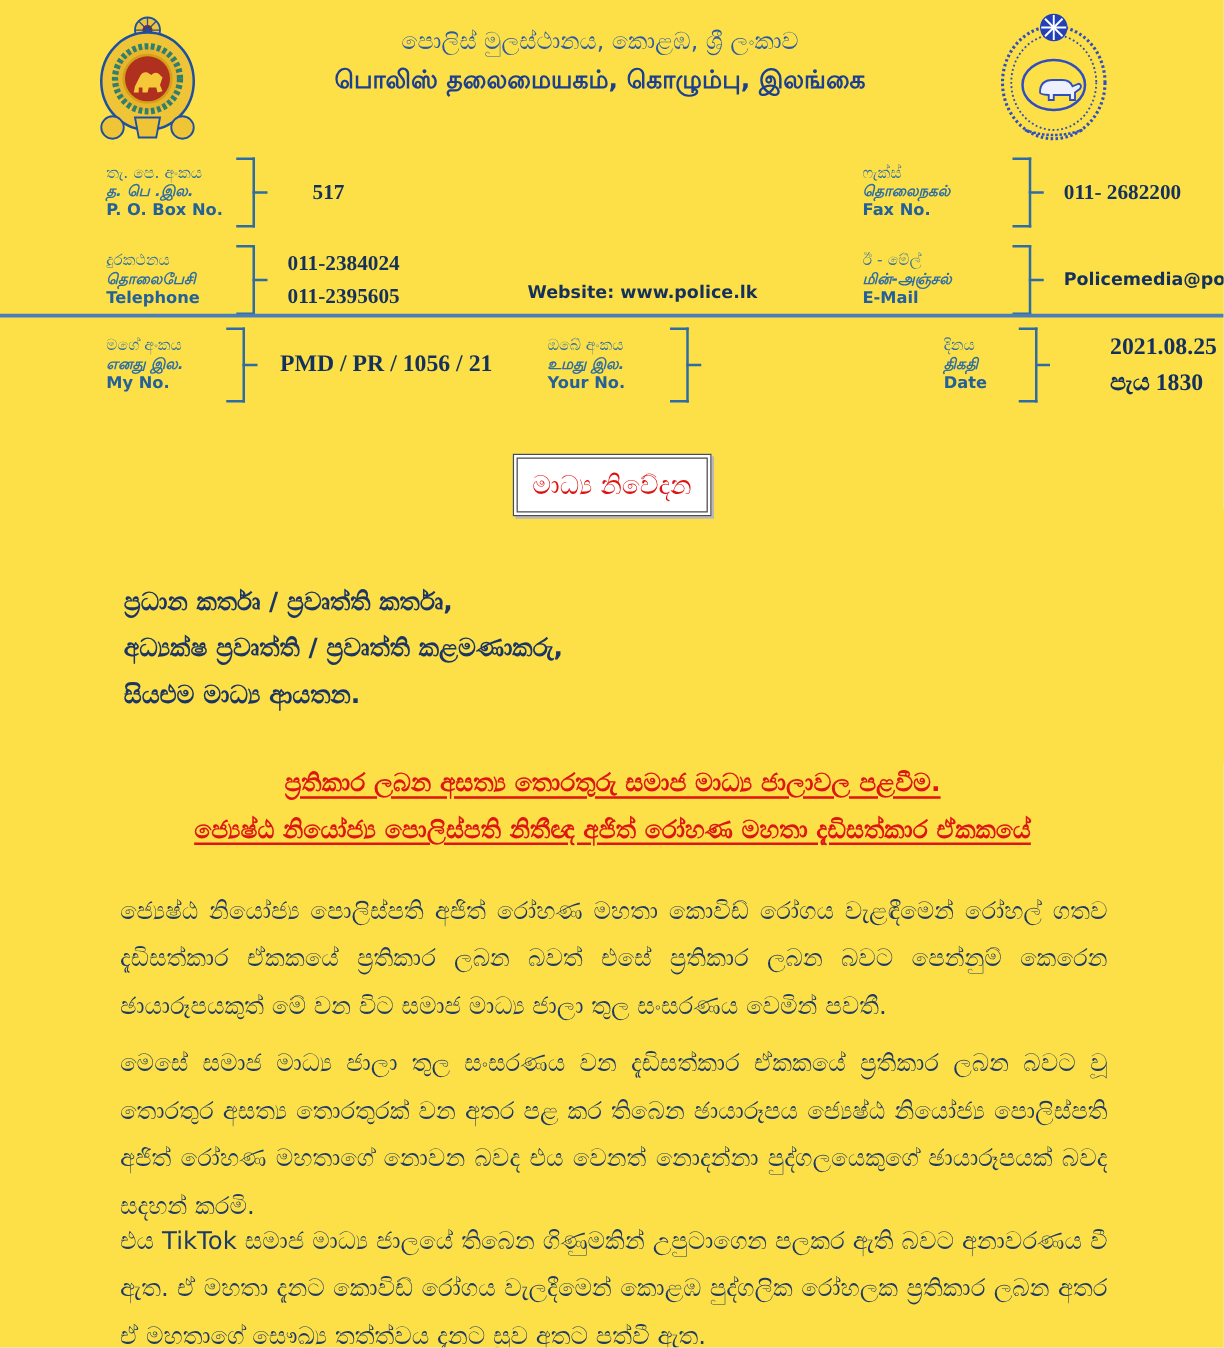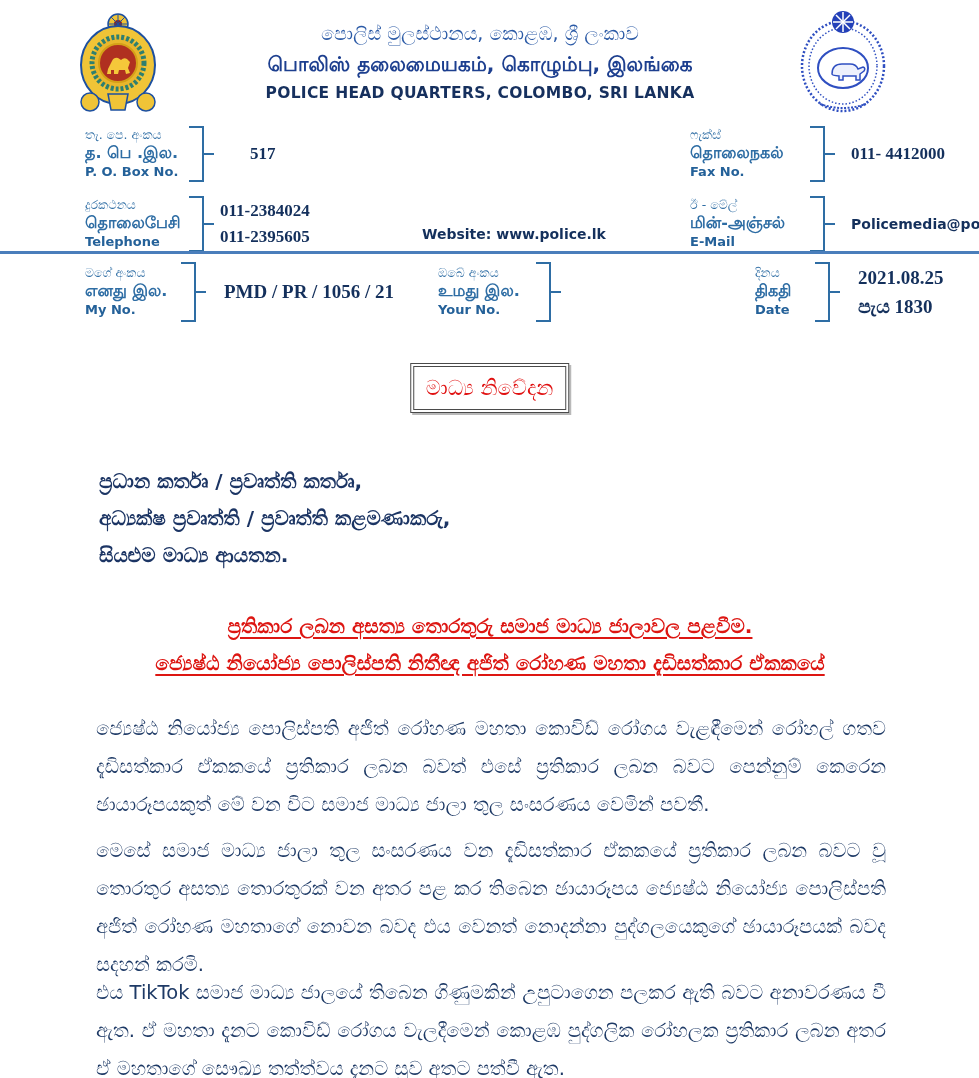--- a/index.html
+++ b/index.html
@@ -1,40 +1,40 @@
 <!DOCTYPE html>
 <html><head>
 <meta charset="utf-8">
 <style>
   html,body{margin:0;padding:0;background:#e9e9e9;}
   .page{
     position:relative; width:979px; height:1078px; margin:0 auto;
-    background:#ffffff; overflow:hidden;
+    background:#fde047; overflow:hidden;
     font-family:"DejaVu Sans","Liberation Sans",sans-serif;
     color:#1e3a66;
   }
   
   .hdr-center{position:absolute; left:180px; width:600px; top:22px; text-align:center;}
   .hdr-si{font-size:19px; color:#2b5aa6; margin:0 0 7px 0;}
   .hdr-ta{font-size:20px; font-weight:bold; color:#1d3f8f; margin:0 0 6px 0;}
   .hdr-en{font-size:15.5px; font-weight:bold; color:#16305e; letter-spacing:.3px; margin:0;}
   .emblem{position:absolute;}
   
   .grp{position:absolute; display:flex; align-items:center;}
   .lblstack{line-height:1.3;}
   .lbl-si{font-size:12.5px; color:#2e6da4;}
-  .lbl-ta{font-size:16px; font-weight:bold; color:#2e6da4;}
+  .lbl-ta{font-size:12px; font-weight:bold; color:#2e6da4;font-style:italic;}
   .lbl-en{font-size:13px; font-weight:bold; color:#246199;}
   .bracket{position:relative; width:13px; margin-left:8px; margin-right:16px;
     border-top:2px solid #2e6da4; border-right:2px solid #2e6da4; border-bottom:2px solid #2e6da4;}
   .bracket::after{content:""; position:absolute; top:50%; right:-12px; width:12px; height:2px;
     background:#2e6da4; transform:translateY(-50%);}
   .val{font-family:"Liberation Serif","DejaVu Serif",serif; font-weight:bold; color:#14305c;}
   .val-num{font-size:17px;}
-  .val-big{font-size:19px;}
+  .val-big{font-size:19px;margin-left:30px;}
   .val-sans{font-family:"DejaVu Sans","Liberation Sans",sans-serif; font-weight:bold;
     font-size:14px; color:#14305c;}
   .stack2{line-height:1.55;}
   .rule{position:absolute; left:0; right:0; top:251px; height:3px; background:#4a7ebb;}
   
   .notice-box{position:absolute; left:50%; transform:translateX(-50%); top:363px;
     border:4px double #4a4a4a; box-shadow:2px 2px 0 #b9b9b9;
     padding:9px 12px; background:#fff;}
   .notice-box span{font-size:21px; color:#e01111; font-weight:500;}
   
@@ -81,51 +81,50 @@
         <line x1="54" y1="7" x2="40" y2="21"></line>
     </g>
     <ellipse cx="47" cy="60" rx="25" ry="20" fill="none" stroke="#2f4fc1" stroke-width="2"></ellipse>
     <path d="M36 66 q0 -10 10 -10 h8 q6 0 8 5 l5 -2 q3 1 1 4 l-4 3 v6 h-4 v-4 h-13 v4 h-4 v-4 q-7 -0.5 -7 -2 z" fill="#eef1fc" stroke="#2f4fc1" stroke-width="1.5"></path>
     <path d="M24 96 q23 8 46 0" fill="none" stroke="#2f4fc1" stroke-width="2" stroke-dasharray="2 1.5"></path>
   </svg>
 
   <div class="hdr-center">
     <p class="hdr-si">පොලිස් මුලස්ථානය, කොළඹ, ශ්‍රී ලංකාව</p>
     <p class="hdr-ta">பொலிஸ் தலைமையகம், கொழும்பு, இலங்கை</p>
-    <p class="hdr-en">POLICE HEAD QUARTERS, COLOMBO, SRI LANKA</p>
   </div>
 
   <div class="grp" style="left:85px; top:126px;">
     <div class="lblstack" style="width:96px;">
       <div class="lbl-si">තැ. පෙ. අංකය</div>
       <div class="lbl-ta">த. பெ .இல.</div>
       <div class="lbl-en">P. O. Box No.</div>
     </div>
     <div class="bracket" style="height:52px;"></div>
     <div class="val val-num" style="margin-left:30px;">517</div>
   </div>
 
   <div class="grp" style="left:690px; top:126px;">
     <div class="lblstack" style="width:112px;">
       <div class="lbl-si">ෆැක්ස්</div>
       <div class="lbl-ta">தொலைநகல்</div>
       <div class="lbl-en">Fax No.</div>
     </div>
     <div class="bracket" style="height:52px;"></div>
-    <div class="val val-num" style="margin-left:10px;">011- 4412000</div>
+    <div class="val val-num" style="margin-left:10px;">011- 2682200</div>
   </div>
 
   <div class="grp" style="left:85px; top:196px;justify-content:space-between;">
     <div class="lblstack" style="width:96px;">
       <div class="lbl-si">දුරකථනය</div>
       <div class="lbl-ta">தொலைபேசி</div>
       <div class="lbl-en">Telephone</div>
     </div>
     <div class="bracket" style="height:52px;"></div>
-    <div class="stack2" style="">
+    <div class="stack2" style="margin-left:10px;">
       <div class="val val-num">011-2384024</div>
       <div class="val val-num">011-2395605</div>
     </div>
   </div>
 
   <div class="val-sans" style="position:absolute; left:422px; top:226px;">Website: www.police.lk</div>
 
   <div class="grp" style="left:690px; top:196px;">
     <div class="lblstack" style="width:112px;">
       <div class="lbl-si">ඊ - මේල්</div>

